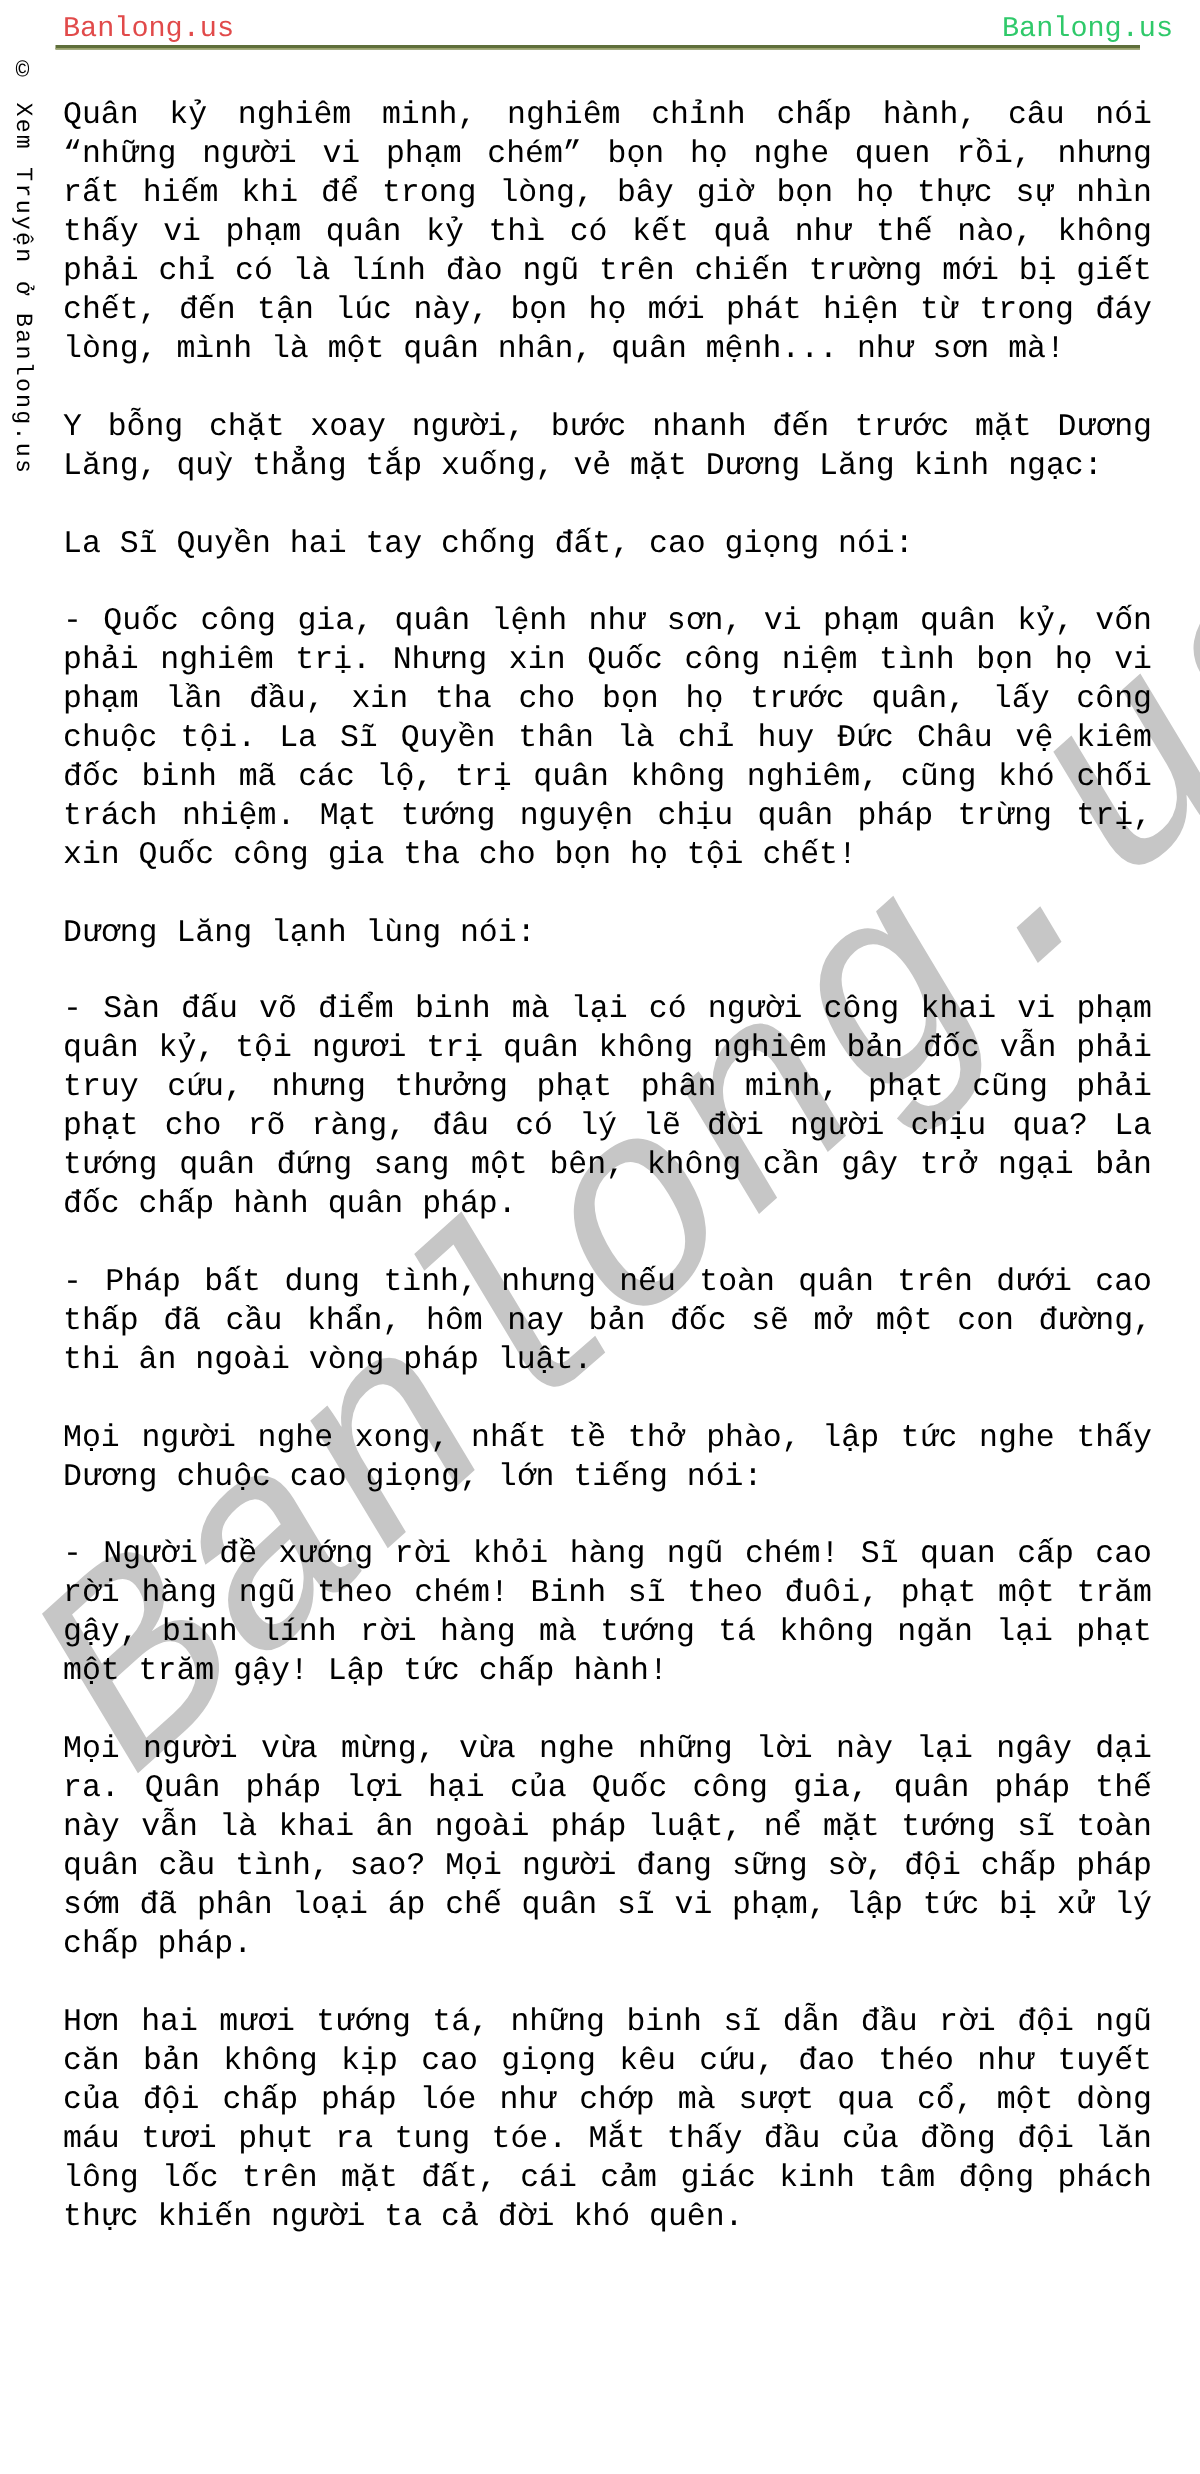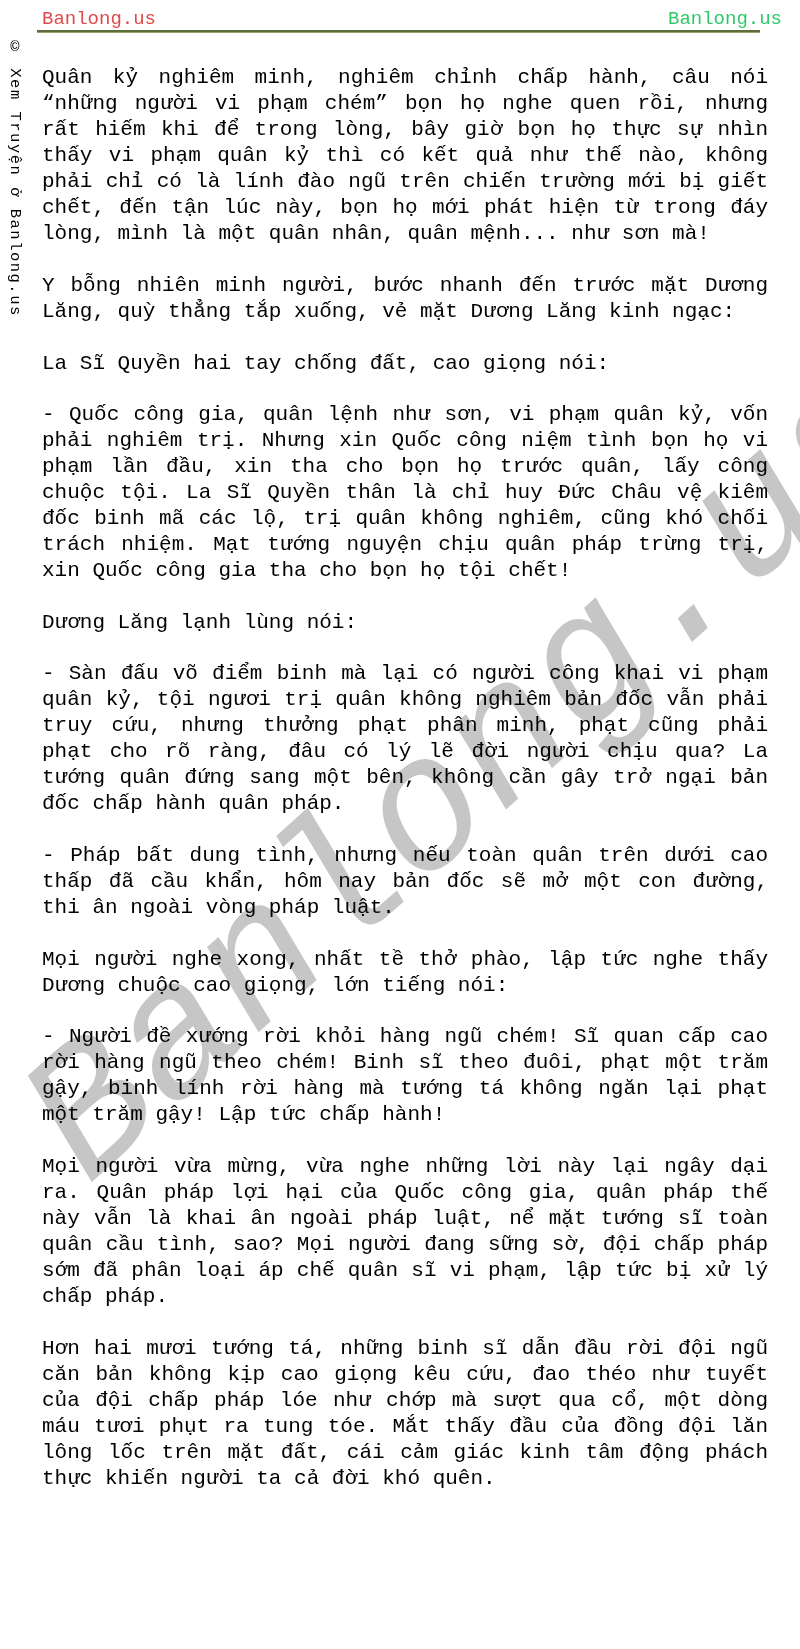--- a/index.html
+++ b/index.html
@@ -96,21 +96,21 @@
 
   <div class="side-note">© Xem Truyện ở Banlong.us</div>
 
   <div class="watermark" style="color: rgb(198, 198, 198);">Banlong.us</div>
 
   <div class="content">
       <div class="paragraph">
         <div class="paragraph-line">Quân kỷ nghiêm minh, nghiêm chỉnh chấp hành, câu nói “những người vi phạm chém” bọn họ nghe quen rồi, nhưng rất hiếm khi để trong lòng, bây giờ bọn họ thực sự nhìn thấy vi phạm quân kỷ thì có kết quả như thế nào, không phải chỉ có là lính đào ngũ trên chiến trường mới bị giết chết, đến tận lúc này, bọn họ mới phát hiện từ trong đáy lòng, mình là một quân nhân, quân mệnh... như sơn mà!</div>
       </div>
       <div class="paragraph">
-        <div class="paragraph-line">Y bỗng nhiên minh người, bước nhanh đến trước mặt Dương Lăng, quỳ thẳng tắp xuống, vẻ mặt Dương Lăng kinh ngạc:</div>
+        <div class="paragraph-line">Y bỗng chặt xoay người, bước nhanh đến trước mặt Dương Lăng, quỳ thẳng tắp xuống, vẻ mặt Dương Lăng kinh ngạc:</div>
       </div>
       <div class="paragraph">
         <div class="paragraph-line">La Sĩ Quyền hai tay chống đất, cao giọng nói:</div>
         <div class="paragraph-line">- Quốc công gia, quân lệnh như sơn, vi phạm quân kỷ, vốn phải nghiêm trị. Nhưng xin Quốc công niệm tình bọn họ vi phạm lần đầu, xin tha cho bọn họ trước quân, lấy công chuộc tội. La Sĩ Quyền thân là chỉ huy Đức Châu vệ kiêm đốc binh mã các lộ, trị quân không nghiêm, cũng khó chối trách nhiệm. Mạt tướng nguyện chịu quân pháp trừng trị, xin Quốc công gia tha cho bọn họ tội chết!</div>
       </div>
       <div class="paragraph">
         <div class="paragraph-line">Dương Lăng lạnh lùng nói:</div>
         <div class="paragraph-line">- Sàn đấu võ điểm binh mà lại có người công khai vi phạm quân kỷ, tội ngươi trị quân không nghiêm bản đốc vẫn phải truy cứu, nhưng thưởng phạt phân minh, phạt cũng phải phạt cho rõ ràng, đâu có lý lẽ đời người chịu qua? La tướng quân đứng sang một bên, không cần gây trở ngại bản đốc chấp hành quân pháp.</div>
       </div>
       <div class="paragraph">

